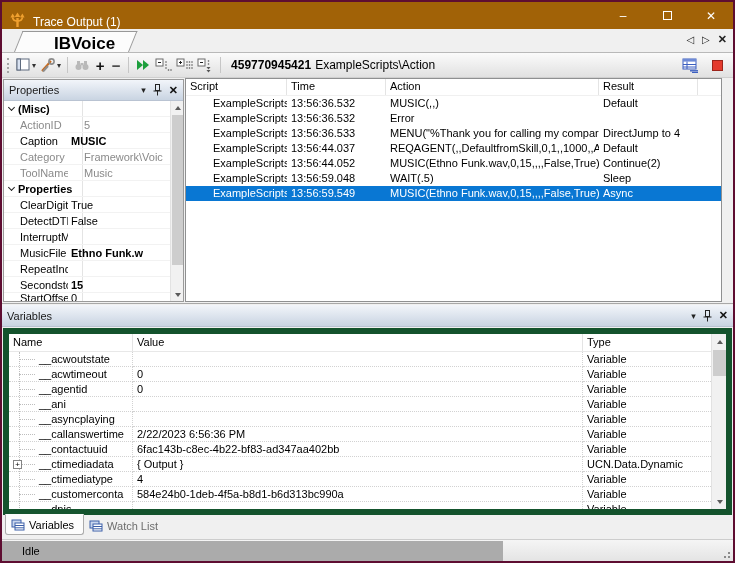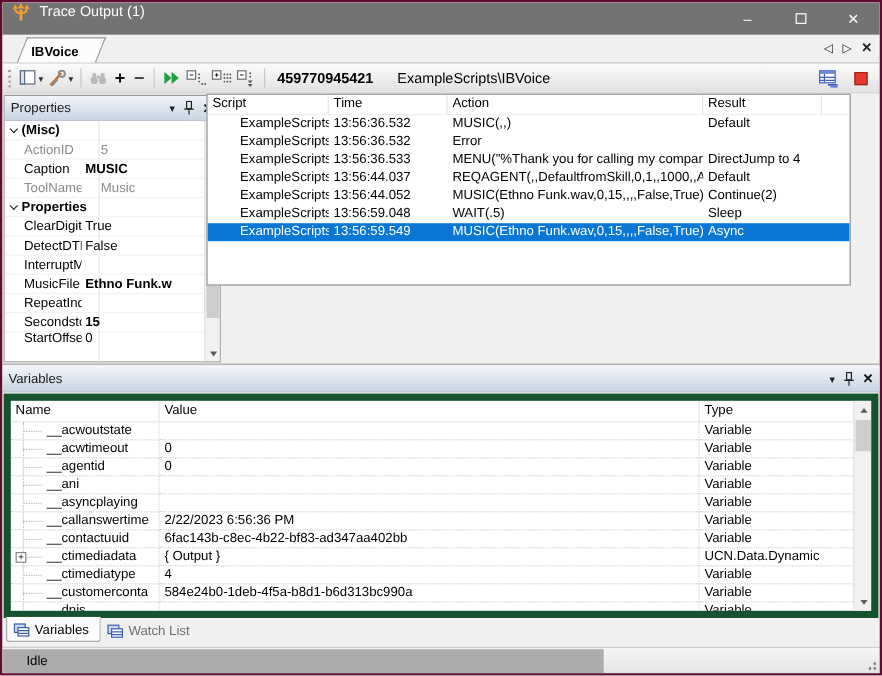--- a/index.html
+++ b/index.html
@@ -1,42 +1,42 @@
 <!DOCTYPE html>
 <html><head>
 <meta charset="utf-8">
 <style>
   * { margin:0; padding:0; box-sizing:border-box; }
   html,body { width:735px; height:563px; background:#d9d9d9; font-family:"Liberation Sans",sans-serif; }
   #window { position:relative; width:735px; height:563px; border:2px solid #5E0D31; background:#F0F0F0; overflow:hidden; }
 
   
-  .titlebar { position:absolute; left:0; top:0; width:731px; height:27px; background:#737373; display:flex; align-items:flex-start; padding-left:7px; }
+  .titlebar { position:absolute; left:0; top:0; width:731px; height:27px; background:#a16207; display:flex; align-items:flex-end; padding-left:7px; }
   .titlebar .app-title { color:#fff; font-size:12px; margin-left:7px; flex:1; }
   .winbtn { width:44px; height:27px; display:flex; align-items:center; justify-content:center; color:#fff; font-size:12px; cursor:default; }
   .maxglyph { width:9px; height:9px; border:1px solid #fff; display:inline-block; }
 
   
   .tabstrip { position:absolute; left:0; top:27px; width:731px; height:24px; background:#F0F0F0; border-bottom:1px solid #B9B9B9; }
   .doc-tab { position:absolute; left:12px; bottom:0; height:21px; padding:3px 14px 0 12px; }
   .doc-tab::before { content:""; position:absolute; inset:0; background:#FCFCFC; border:1px solid #989898; border-bottom:none; transform:skewX(-22deg); transform-origin:bottom left; }
-  .doc-tab .lbl { position:relative; font-size:11px; font-weight:bold; color:#000; }
+  .doc-tab .lbl { position:relative; font-size:17px; font-weight:bold; color:#000;margin-left:28px; }
   .tabnav { position:absolute; right:6px; top:4px; display:flex; gap:8px; align-items:center; font-size:10px; color:#222; }
   .tabnav .x { font-weight:bold; font-size:11px; }
 
   
   .toolbar { position:absolute; left:0; top:51px; width:731px; height:25px; background:linear-gradient(#FBFBFB,#E1E1E1); border-bottom:1px solid #CFCFCF; display:flex; align-items:center; padding:0 4px; }
   .grip { width:3px; height:15px; border-left:2px dotted #A5A5A5; margin:0 4px 0 1px; }
   .tbtn { height:21px; display:flex; align-items:center; justify-content:center; padding:0 2px; }
   .caret { font-size:8px; color:#333; margin-left:1px; }
   .tsep { width:1px; height:16px; background:#C6C6C6; margin:0 4px; }
   .plus { font-size:15px; font-weight:bold; color:#111; width:16px; text-align:center; }
   .minus { font-size:15px; font-weight:bold; color:#444; width:16px; text-align:center; }
   .tb-text { font-size:12px; color:#000; margin-left:6px; white-space:nowrap; }
-  .tb-text b { margin-right:20px; }
+  .tb-text b { margin-right:4px; }
   .tb-right { margin-left:auto; display:flex; align-items:center; gap:10px; padding-right:6px; }
   .redsq { width:11px; height:11px; background:#E43B2E; border:1px solid #9C241B; }
 
   
   .main { position:absolute; left:0; top:76px; width:731px; height:225px; background:#F0F0F0; }
 
   
   .props { position:absolute; left:1px; top:1px; width:181px; height:223px; border:1px solid #9A9A9A; background:#fff; }
   .panel-hdr { height:21px; background:linear-gradient(#F2F5FA,#C9D4E2); border-bottom:1px solid #B9C3D2; display:flex; align-items:center; padding:0 5px; font-size:11px; color:#1a1a1a; }
   .panel-hdr .ttl { flex:1; }
@@ -56,21 +56,21 @@
   .prow.partial { height:10px; overflow:hidden; border-bottom:none; }
   
   .vsb { position:absolute; top:21px; right:0; bottom:0; width:13px; background:#F1F1F1; border-left:1px solid #E2E2E2; }
   .sb-up,.sb-dn { position:absolute; left:0; width:13px; height:13px; display:flex; align-items:center; justify-content:center; }
   .sb-up { top:0; } .sb-dn { bottom:0; }
   .tri-up { width:0; height:0; border-left:3.5px solid transparent; border-right:3.5px solid transparent; border-bottom:4.5px solid #5A5A5A; }
   .tri-dn { width:0; height:0; border-left:3.5px solid transparent; border-right:3.5px solid transparent; border-top:4.5px solid #5A5A5A; }
   .sb-thumb { position:absolute; left:1px; width:11px; background:#CDCDCD; }
 
   
-  .trace { position:absolute; left:170px; top:0; width:537px; height:160px; border:1px solid #8F9091; background:#fff; overflow:hidden; }
+  .trace { position:absolute; left:183px; top:0; width:537px; height:224px; border:1px solid #8F9091; background:#fff; overflow:hidden; }
   .thead { display:flex; height:17px; font-size:11px; color:#000; border-bottom:1px solid #F0F0F0; }
   .thead .hc { border-right:1px solid #E4E4E4; padding:1px 0 0 4px; white-space:nowrap; overflow:hidden; }
   .c-script{ width:101px; } .c-time{ width:99px; } .c-action{ width:213px; } .c-result{ width:99px; } .c-fill{ flex:1; border-right:none !important; }
   .trow { display:flex; height:15px; font-size:11px; line-height:15px; color:#000; }
   .trow .tc { white-space:nowrap; overflow:hidden; }
   .trow .tc.c-script { padding-left:27px; }
   .trow .tc.c-time, .trow .tc.c-action, .trow .tc.c-result { padding-left:4px; }
   .trow.selected { background:#0977D3; color:#fff; }
 
   
@@ -216,21 +216,21 @@
         <g fill="#555">
             <circle cx="11.5" cy="4" r="0.8"></circle>
             <circle cx="11.5" cy="7" r="0.8"></circle>
           </g>
         <polygon points="9.5,10 13.5,10 11.5,12.5" fill="#555"></polygon>
           <polygon points="9.5,13 13.5,13 11.5,15.5" fill="#555"></polygon>
       </svg>
     </div>
     <div class="tsep"></div>
     <div class="tb-text">
-      <b>459770945421</b><span>ExampleScripts\IBVoice</span>
+      <b>459770945421</b><span>ExampleScripts\Action</span>
     </div>
     <div class="tb-right">
       <div class="tbtn">
         <svg width="18" height="15" viewBox="0 0 18 15">
           <rect x="1" y="1" width="13" height="10" fill="#fff" stroke="#3C5FC0"></rect>
           <rect x="1" y="1" width="13" height="2.6" fill="#6E8AD6"></rect>
           <line x1="1" y1="6.5" x2="14" y2="6.5" stroke="#3C5FC0"></line>
             <line x1="1" y1="9" x2="14" y2="9" stroke="#3C5FC0"></line>
           <line x1="5" y1="3.6" x2="5" y2="11" stroke="#3C5FC0"></line>
           <line x1="8" y1="12.8" x2="16" y2="12.8" stroke="#3C5FC0" stroke-width="1.4"></line>
@@ -265,20 +265,24 @@
   </div>
           <div class="prow muted">
     <span class="plabel">ActionID</span>
     <span class="pvalue">5</span>
   </div>
           <div class="prow boldval">
     <span class="plabel">Caption</span>
     <span class="pvalue">MUSIC</span>
   </div>
           <div class="prow muted">
+    <span class="plabel">Category</span>
+    <span class="pvalue">Framework\Voic</span>
+  </div>
+          <div class="prow muted">
     <span class="plabel">ToolName</span>
     <span class="pvalue">Music</span>
   </div>
           <div class="prow group">
     <span class="chev">
               <span class="chevmark"></span>
             </span>
     <span class="glabel">Properties</span>
   </div>
           <div class="prow">

